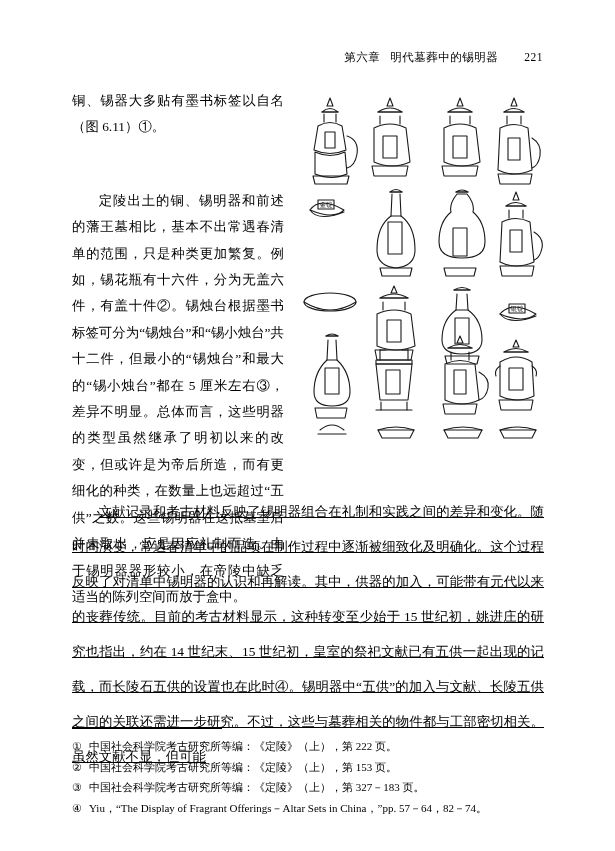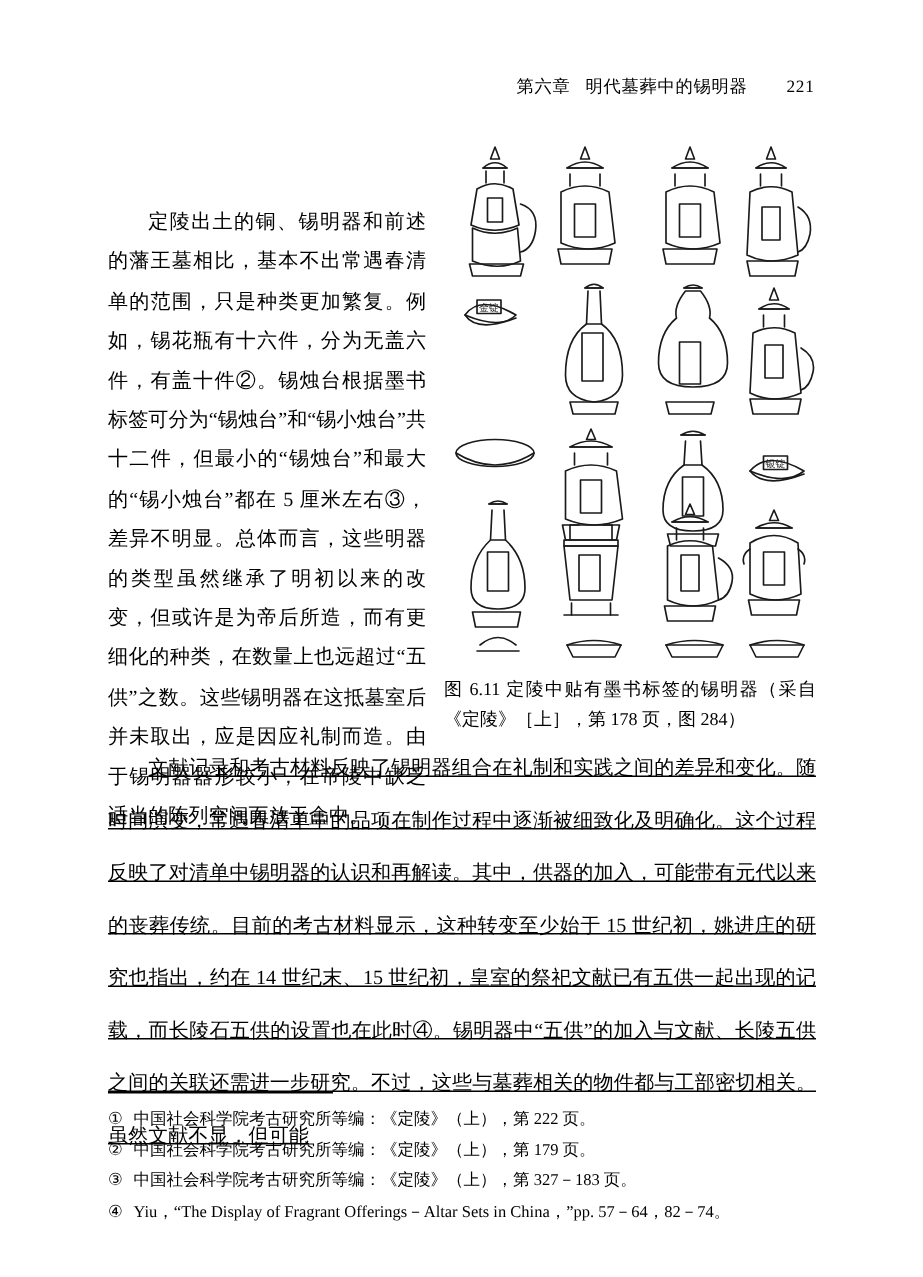--- a/index.html
+++ b/index.html
@@ -113,20 +113,21 @@
 </head>
 <body>
 
 <div class="page">
 
   <div class="running-head">
     <span class="rh-chapter">第六章</span><span class="rh-title">明代墓葬中的锡明器</span><span class="rh-page">221</span>
   </div>
 
   <div class="col-left">
+    <p><span>铜、锡器大多贴有墨书标签以自名（图 6.11）①。</span></p>
     <p class="indent"><span>定陵出土的铜、锡明器和前述的藩王墓相比，基本不出常遇春清单的范围，只是种类更加繁复。例如，锡花瓶有十六件，分为无盖六件，有盖十件②。锡烛台根据墨书标签可分为“锡烛台”和“锡小烛台”共十二件，但最小的“锡烛台”和最大的“锡小烛台”都在 5 厘米左右③，差异不明显。总体而言，这些明器的类型虽然继承了明初以来的改变，但或许是为帝后所造，而有更细化的种类，在数量上也远超过“五供”之数。这些锡明器在这抵墓室后并未取出，应是因应礼制而造。由于锡明器器形较小，在帝陵中缺乏适当的陈列空间而放于盒中。</span></p>
   </div>
 
   <div class="figure-block">
     <div class="figure-area">
       <svg width="248" height="352" viewBox="0 0 248 352">
         <g fill="none" stroke="#1a1a1a" stroke-width="1.1" stroke-linejoin="round" stroke-linecap="round">
 
           <g transform="translate(6,4)">
             <path d="M28 6 L31 14 L25 14 Z"></path>
@@ -292,40 +293,35 @@
             <path d="M6 10 q19 -6 38 0"></path>
           </g>
 
           <g transform="translate(198,332)">
             <path d="M6 10 L42 10 L38 18 L10 18 Z"></path>
             <path d="M6 10 q18 -6 36 0"></path>
           </g>
         </g>
       </svg>
     </div>
-    <div class="figure-caption">
-      <span>图 6.11</span>
-      <span>定陵中贴有墨书标签的锡明器（采自</span>
-      <span>《定陵》［上］，第 178 页，图 284）</span>
-    </div>
   </div>
 
   <div class="full-width">
     <p><span>文献记录和考古材料反映了锡明器组合在礼制和实践之间的差异和变化。随时间演变，常遇春清单中的品项在制作过程中逐渐被细致化及明确化。这个过程反映了对清单中锡明器的认识和再解读。其中，供器的加入，可能带有元代以来的丧葬传统。目前的考古材料显示，这种转变至少始于 15 世纪初，姚进庄的研究也指出，约在 14 世纪末、15 世纪初，皇室的祭祀文献已有五供一起出现的记载，而长陵石五供的设置也在此时④。锡明器中“五供”的加入与文献、长陵五供之间的关联还需进一步研究。不过，这些与墓葬相关的物件都与工部密切相关。虽然文献不显，但可能</span></p>
   </div>
 
   <div class="footnote-rule"></div>
   <div class="footnotes">
     <div class="fn">
       <span class="fn-num">①</span>
       <span class="fn-text">中国社会科学院考古研究所等编：《定陵》（上），第 222 页。</span>
     </div>
     <div class="fn">
       <span class="fn-num">②</span>
-      <span class="fn-text">中国社会科学院考古研究所等编：《定陵》（上），第 179 页。</span>
+      <span class="fn-text">中国社会科学院考古研究所等编：《定陵》（上），第 153 页。</span>
     </div>
     <div class="fn">
       <span class="fn-num">③</span>
       <span class="fn-text">中国社会科学院考古研究所等编：《定陵》（上），第 327－183 页。</span>
     </div>
     <div class="fn">
       <span class="fn-num">④</span>
       <span class="fn-text">Yiu，“The Display of Fragrant Offerings－Altar Sets in China，”pp. 57－64，82－74。</span>
     </div>
   </div>

